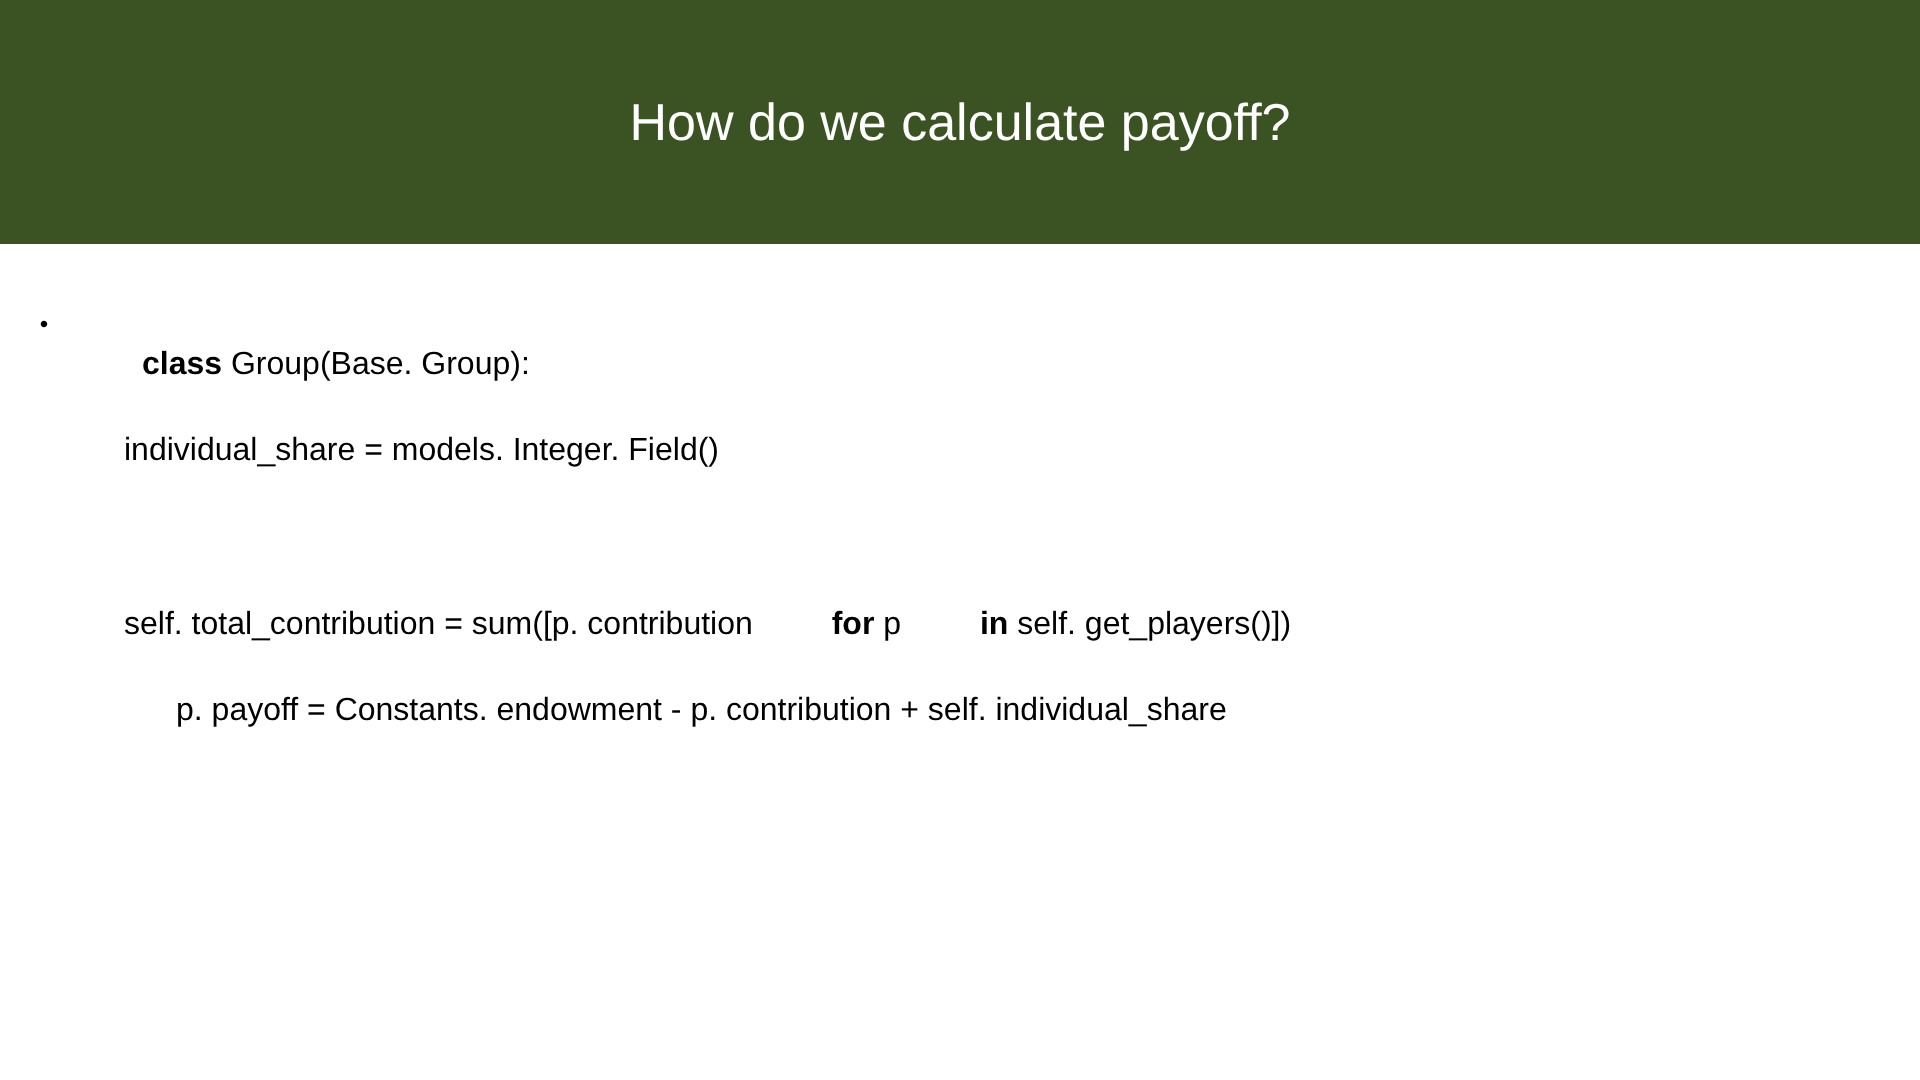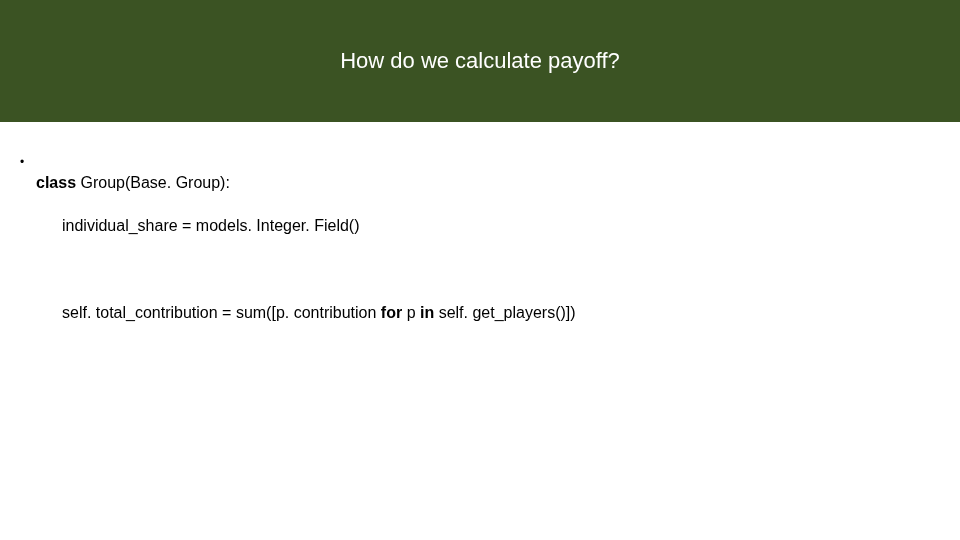--- a/index.html
+++ b/index.html
@@ -1,24 +1,24 @@
 <!DOCTYPE html>
 <html><head>
 <meta charset="utf-8">
 <style>
   * { margin: 0; padding: 0; box-sizing: border-box; }
   html, body { width: 960px; height: 540px; overflow: hidden; font-family: Arial, Helvetica, sans-serif; background: #fff; }
   .slide { width: 960px; height: 540px; position: relative; background: #fff; }
   .title-band { width: 100%; height: 122px; background: #3b5323; color: #fff; display: flex; align-items: center; justify-content: center; }
-  .title-band h1 { font-size: 22px; font-weight: 400; }
+  .title-band h1 { font-size: 26px; font-weight: 400; }
   .body { padding: 28px 8px 0 8px; font-size: 16px; line-height: 1.35; color: #000; }
   .bullet-row { display: flex; align-items: flex-start; }
   .bullet { width: 28px; text-align: center; font-size: 12px; padding-top: 4px; }
   .code-block { flex: 1; white-space: pre; font-family: Arial, Helvetica, sans-serif; }
-  .bold { font-weight: 700; }
+  .bold { font-weight: 700; margin-left: 35px; }
   .l0 { padding-left: 0; }
   .l1 { padding-left: 26px; }
   .l2 { padding-left: 52px; }
   .gap { height: 22px; }
 </style>
 </head>
 <body>
 
 <div class="slide">
   <div class="title-band">
@@ -26,16 +26,17 @@
   </div>
 
   <div class="body">
     <div class="bullet-row">
       <div class="bullet">•</div>
       <div class="code-block">
 <div class="l0"><span class="bold">class </span><span>Group(Base. Group):</span></div>
 <div class="l1">individual_share = models. Integer. Field()</div>
 <div class="gap"></div>
 <div class="l1"><span>self. total_contribution = sum([p. contribution </span><span class="bold">for </span><span>p </span><span class="bold">in </span><span>self. get_players()])</span></div>
+<div class="l2">p. payoff = Constants. endowment - p. contribution + self. individual_share</div>
       </div>
     </div>
   </div>
 </div>
 
 </body></html>

